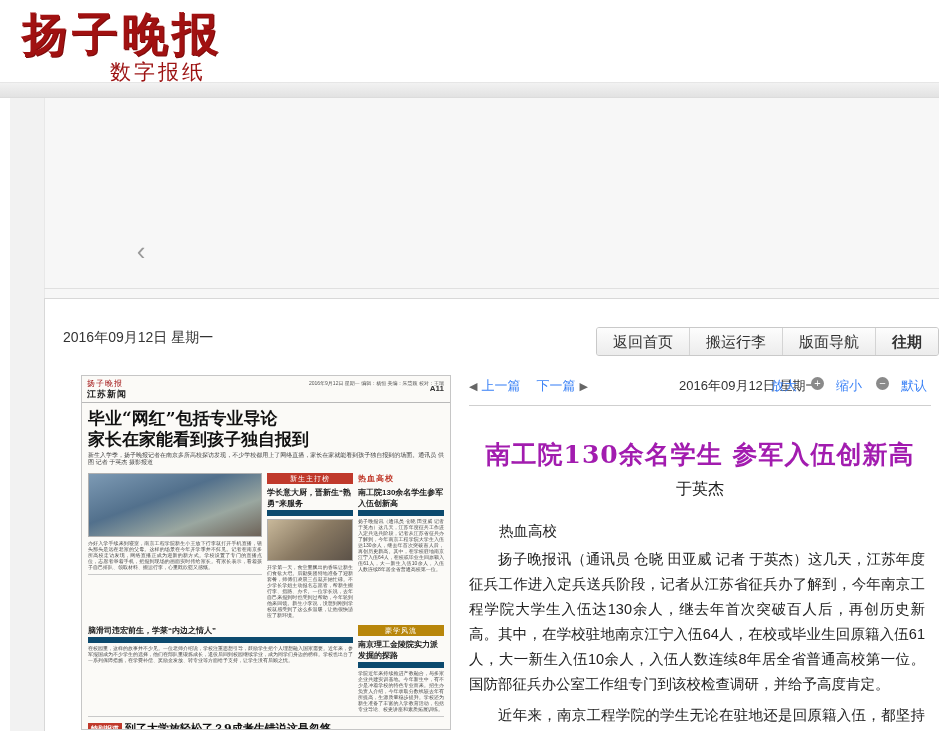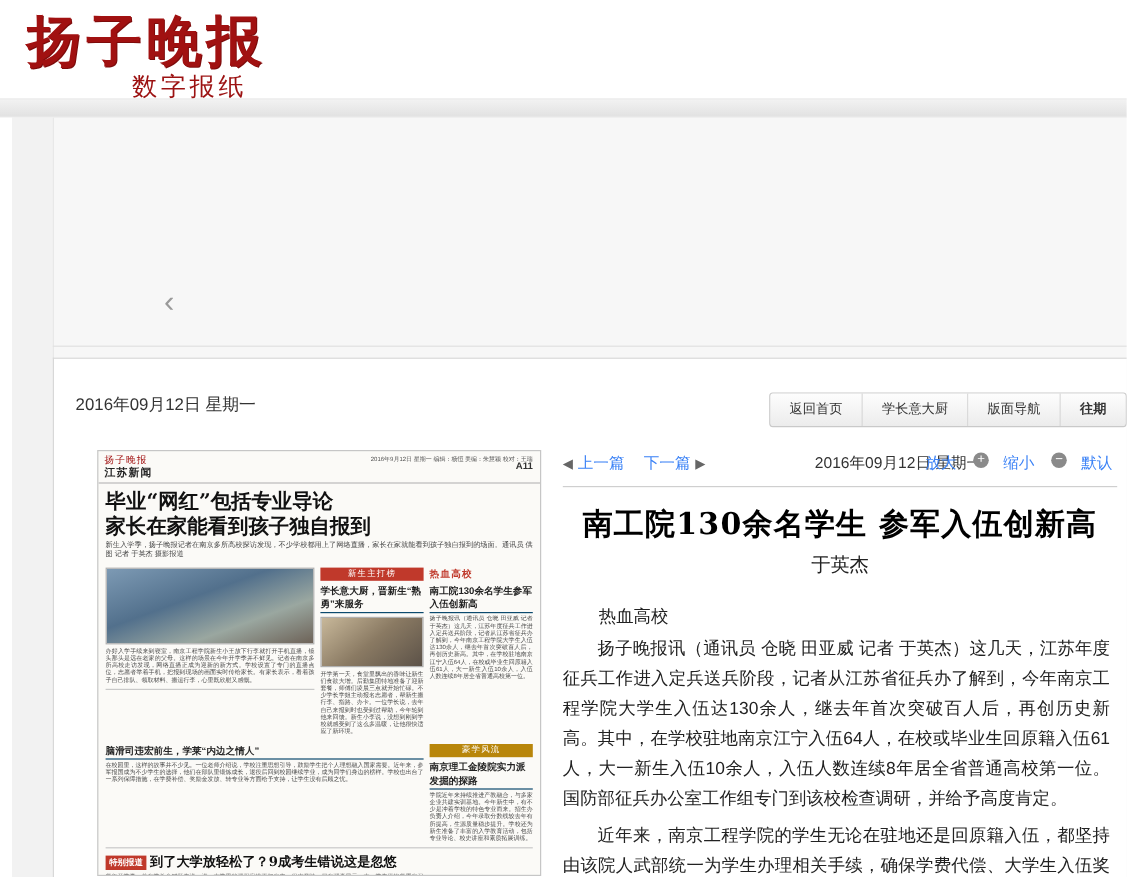--- a/index.html
+++ b/index.html
@@ -139,21 +139,21 @@
     height: 27px;
     border: 1px solid #c9c9c9;
     border-radius: 3px;
     overflow: hidden;
     background: linear-gradient(#ffffff, #ededed);
   }
   .btnbar .tb-btn {
     padding: 0 16px;
     height: 27px;
     line-height: 27px;
-    font-size: 11px;
+    font-size: 15px;
     color: #333;
     border-right: 1px solid #d4d4d4;
     background: linear-gradient(#fdfdfd, #ececec);
     cursor: pointer;
     white-space: nowrap;
   }
   .btnbar .tb-btn:last-child { border-right: none; font-weight: bold; }
 
   
   .paper-thumb {
@@ -265,21 +265,21 @@
     font-size: 8px;
     font-weight: bold;
     color: #c0392b;
     margin: 3px 0 2px 0;
     letter-spacing: 1px;
   }
   .pt-boxhead {
     font-size: 8px;
     font-weight: bold;
     color: #222;
-    border-bottom: 1px solid #0c4a6e;
+    border-bottom: 6px solid #0c4a6e;
     margin: 3px 0 2px 0;
     padding-bottom: 1px;
   }
   .pt-rule {
     height: 1px;
     background: #c9c9c9;
     margin: 4px 0;
   }
   .pt-bottom-head {
     font-family: "DejaVu Serif", serif;
@@ -359,23 +359,23 @@
   }
   .art-hr {
     height: 1px;
     background: #cfcfcf;
     margin: 2px 0 0 0;
   }
   .art-title {
     font-family: "DejaVu Serif", serif;
     font-size: 25px;
     font-weight: bold;
-    color: #000000;
+    color: #a21caf;
     text-align: center;
-    margin-top: 14px;
+    margin-top: 32px;
     letter-spacing: 1px;
   }
   .art-author {
     text-align: center;
     font-family: "DejaVu Serif", serif;
     font-size: 16px;
     color: #222;
     margin-top: 8px;
   }
   .art-kicker {
@@ -421,21 +421,21 @@
 
   <div class="nav-prev-arrow">‹</div>
   <div class="divider-line"></div>
 
   <div class="reader">
 
     <div class="reader-topbar">
       <div class="issue-date">2016年09月12日  星期一</div>
       <div class="btnbar">
         <div class="tb-btn">返回首页</div>
-        <div class="tb-btn">学长意大厨</div>
+        <div class="tb-btn">搬运行李</div>
         <div class="tb-btn">版面导航</div>
         <div class="tb-btn">往期</div>
       </div>
     </div>
 
     <div class="paper-thumb">
       <div class="pt-head">
         <div class="pt-logo">扬子晚报</div>
         <div class="pt-section">江苏新闻</div>
         <div class="pt-head-meta">2016年9月12日 星期一  编辑：杨恒 美编：朱慧颖 校对：王瑞</div>

